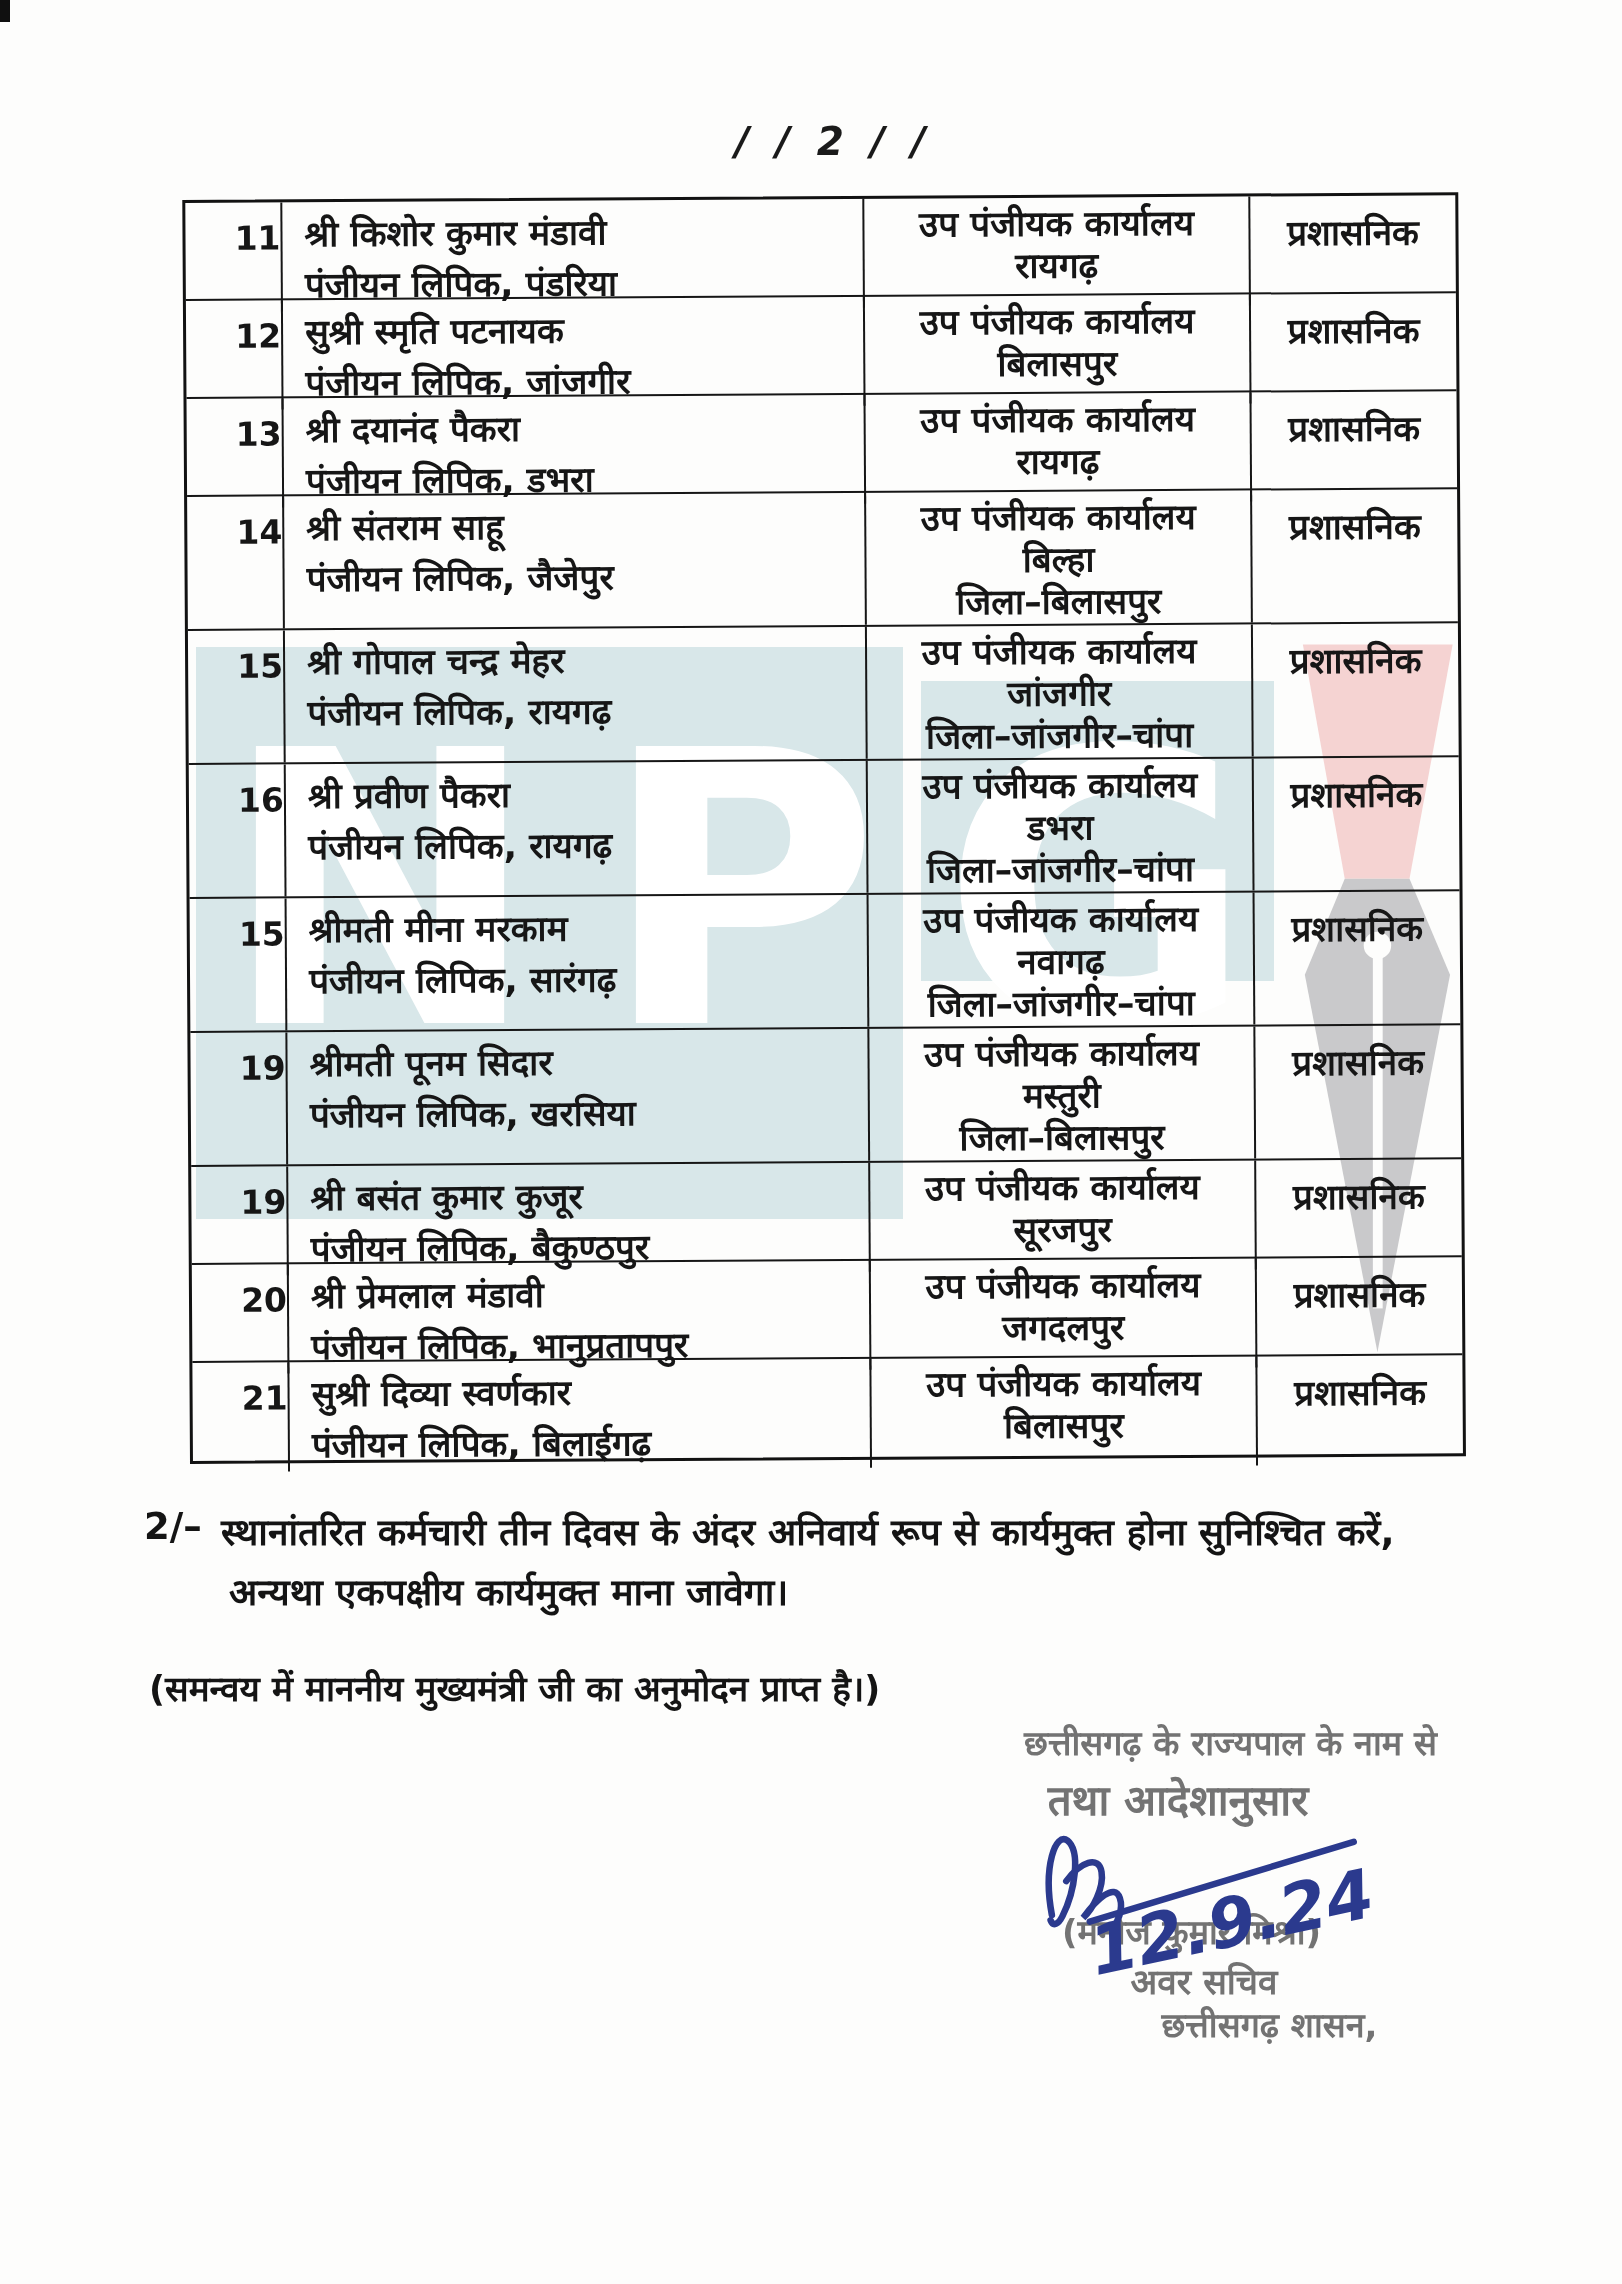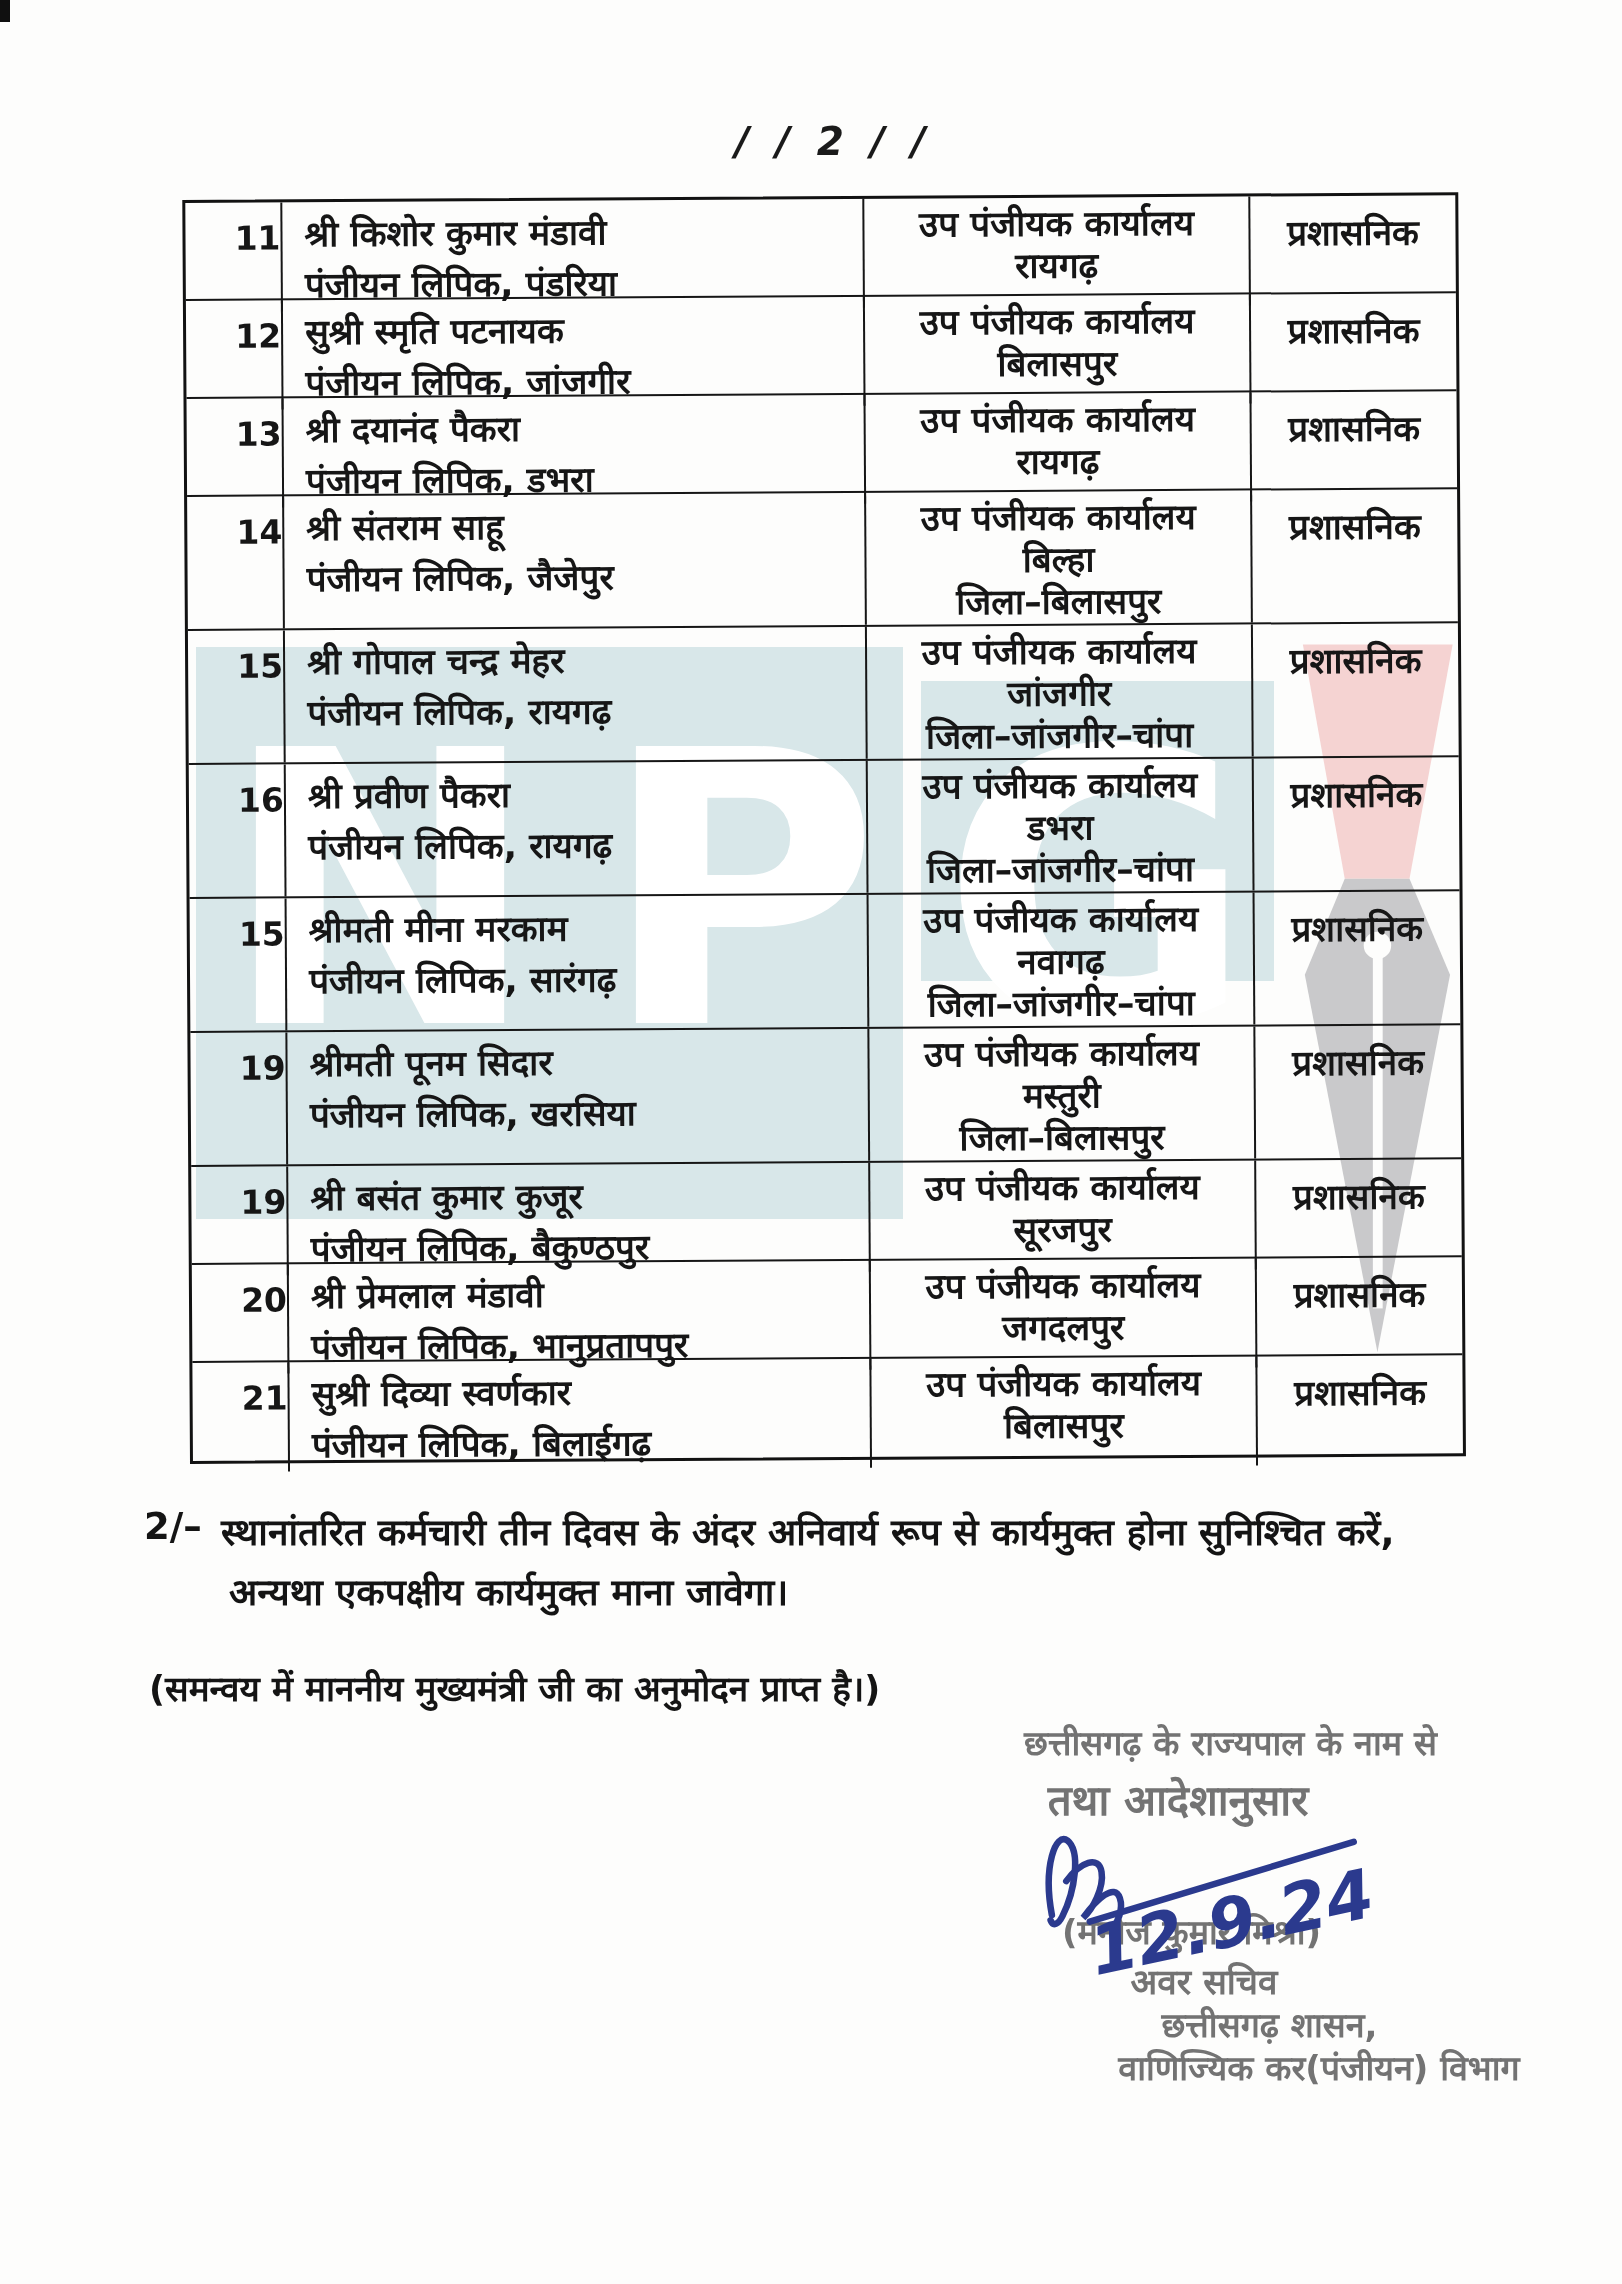--- a/index.html
+++ b/index.html
@@ -271,16 +271,15 @@
       <path d="M38,170 C24,95 44,42 62,56 C82,72 74,132 54,172 C48,184 40,188 36,178"></path>
       <path d="M60,118 C82,88 110,78 114,104 C118,128 100,162 86,174 C106,146 134,120 142,144 C148,162 138,182 130,192"></path>
       <path d="M96,180 L500,58"></path>
     </g>
     <text x="105" y="262" font-size="104" font-style="italic" font-weight="600" font-family="DejaVu Sans, sans-serif" transform="rotate(-12 105 262)" fill="#2b3a8e">12.9.24</text>
   </svg>
 
   <div id="sig-name" class="abs sig-line">(मनोज कुमार मिश्रा)</div>
   <div id="sig-title" class="abs sig-line">अवर सचिव</div>
   <div id="sig-org1" class="abs sig-line">छत्तीसगढ़ शासन,</div>
-  <div id="sig-org2" class="abs sig-line">वाणिज्यिक कर(पंजीयन) विभाग</div>
 
 </div>
 
 
 </body></html>

